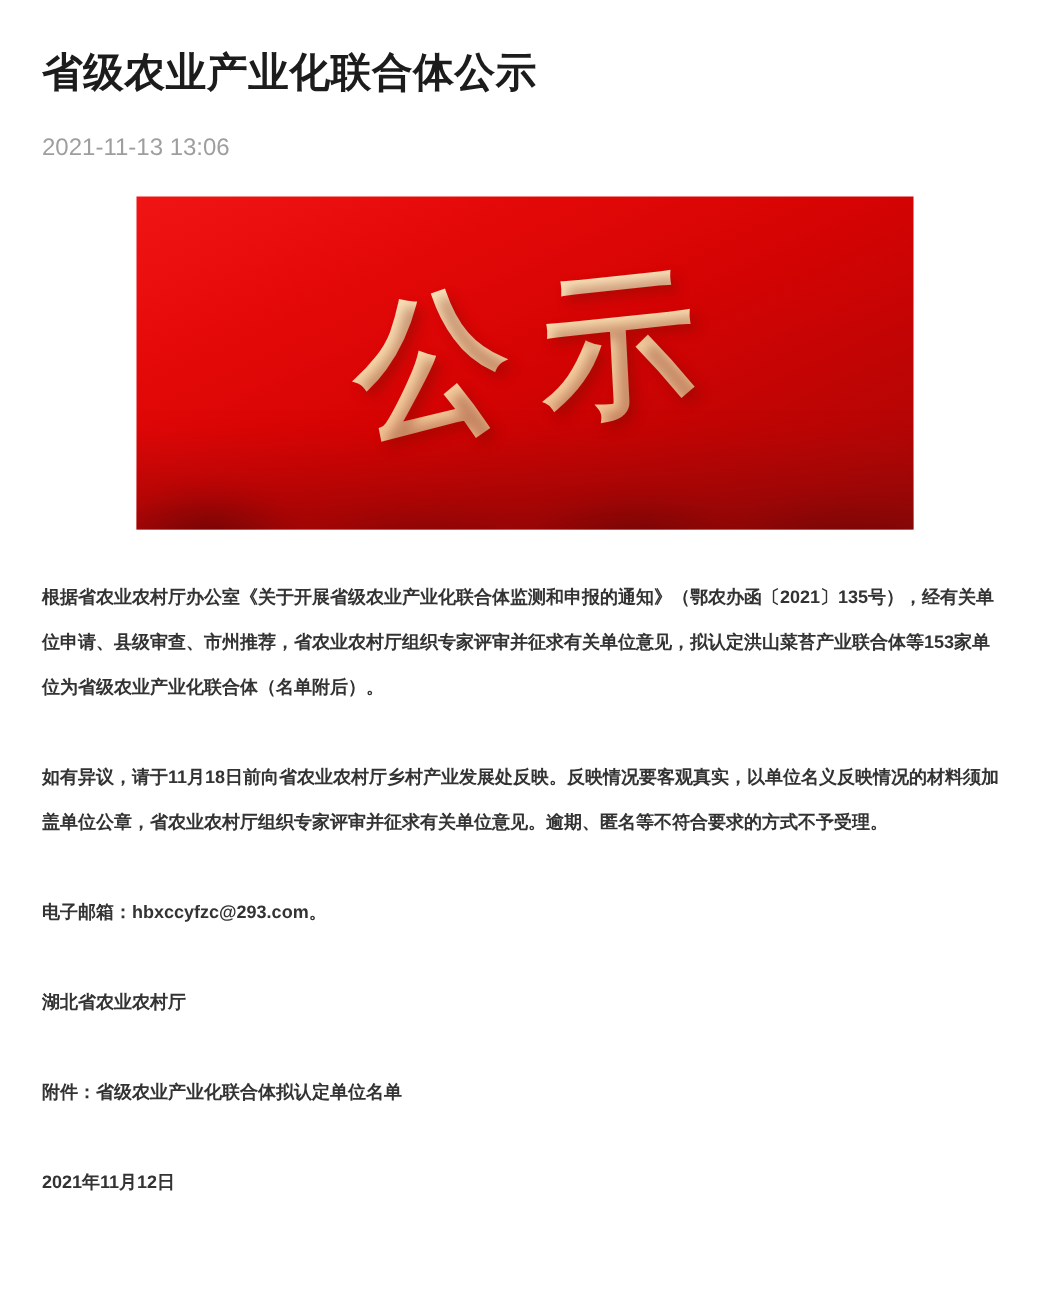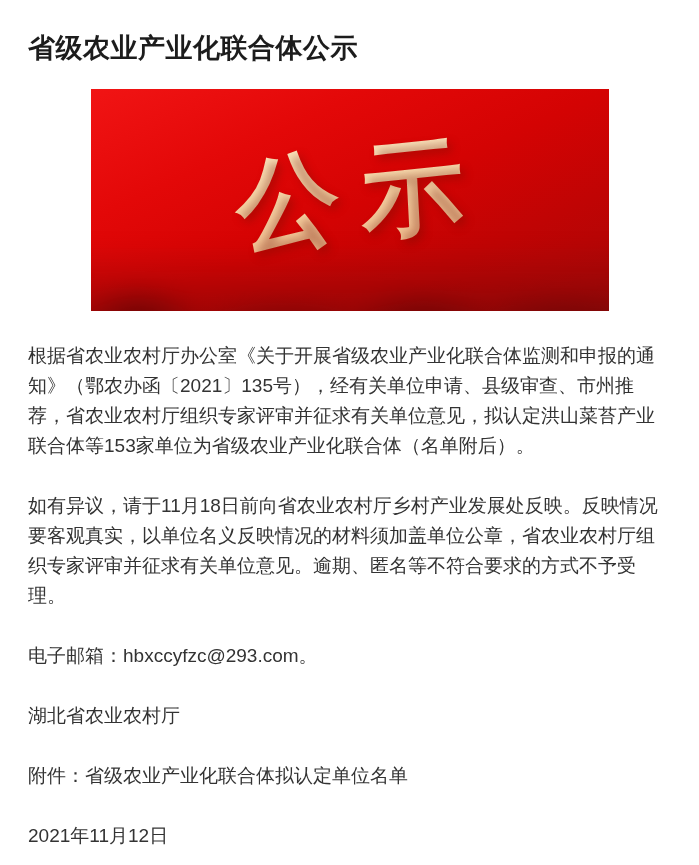--- a/index.html
+++ b/index.html
@@ -65,34 +65,36 @@
     letter-spacing: 22px;
     text-indent: 22px;
     color: #f6d7a8;
     background-image: linear-gradient(180deg, #fdeccb 8%, #f8d8a9 45%, #f0b383 90%);
     -webkit-background-clip: text;
     background-clip: text;
     -webkit-text-fill-color: transparent;
     text-shadow: 4px 5px 8px rgba(110, 15, 0, 0.35);
   }
   .para {
-    font-size: 19px;
+    font-size: 12px;
     line-height: 30px;
     color: #333333;
     margin: 30px 0;
     letter-spacing: 0;
+    font-weight: bold;
   }
 </style>
 </head>
 <body>
 
 <div class="article">
 
   <h1 class="title">省级农业产业化联合体公示</h1>
 
+  <div class="pub-date">2021-11-13 13:06</div>
 
   <div class="banner-wrap">
     <div class="banner">
       <div class="silhouette"></div>
       <div class="banner-text">公示</div>
     </div>
   </div>
 
   <p class="para">根据省农业农村厅办公室《关于开展省级农业产业化联合体监测和申报的通知》（鄂农办函〔2021〕135号），经有关单位申请、县级审查、市州推荐，省农业农村厅组织专家评审并征求有关单位意见，拟认定洪山菜苔产业联合体等153家单位为省级农业产业化联合体（名单附后）。</p>
 

